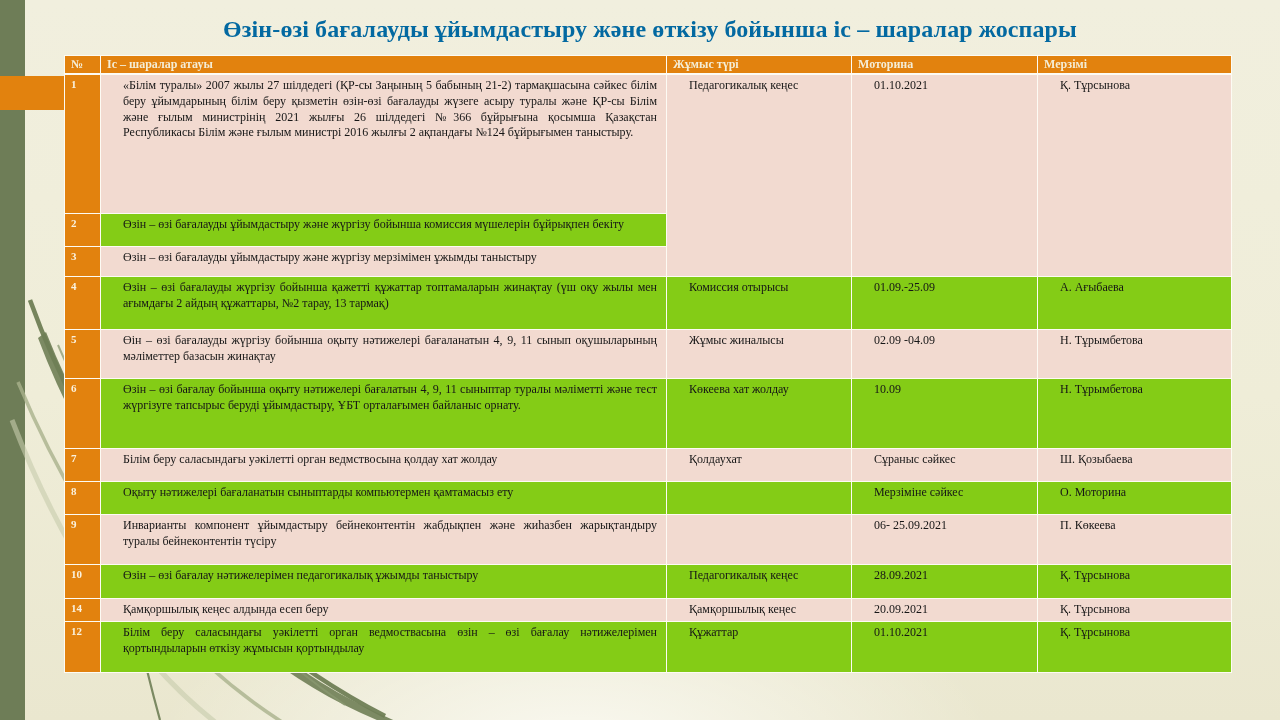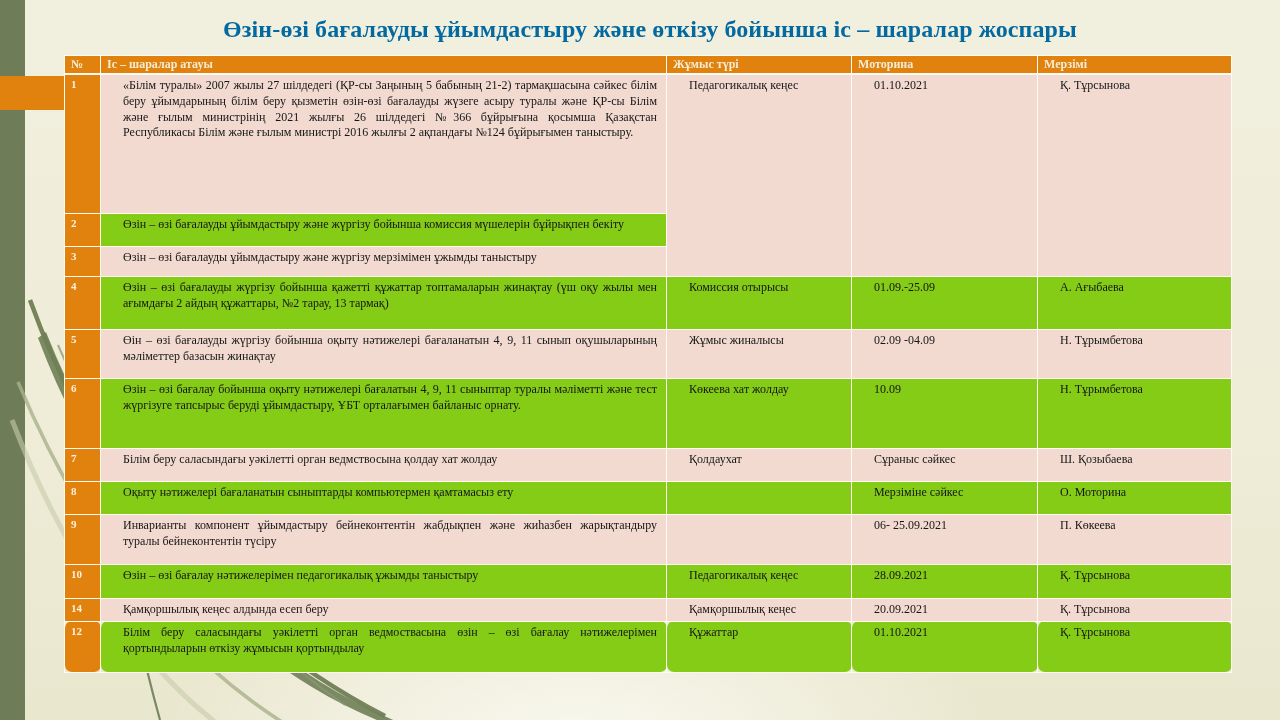--- a/index.html
+++ b/index.html
@@ -39,21 +39,21 @@
   tr.r2 td{height:26px;}
   tr.r3 td{height:23px;}
   tr.r4 td{height:46px;}
   tr.r5 td{height:42px;}
   tr.r6 td{height:63px;}
   tr.r7 td{height:26px;}
   tr.r8 td{height:26px;}
   tr.r9 td{height:43px;}
   tr.r10 td{height:27px;margin-top:48px;}
   tr.r11 td{height:12px;}
-  tr.r12 td{height:44px;border-radius:7px;}
+  tr.r12 td{height:44px;}
 </style>
 </head>
 <body>
 
 <div class="stripe"></div>
 <div class="accent-square"></div>
 
 <svg class="grass" width="430" height="720" viewBox="0 0 430 720">
   <path d="M 67,108 C 85,320 110,540 160,720" fill="none" stroke="#6F7E55" stroke-width="2.2" opacity=".9"></path>
   <path d="M 30,300 C 95,480 210,625 385,716" fill="none" stroke="#6F7E55" stroke-width="4.5" opacity=".95"></path>

